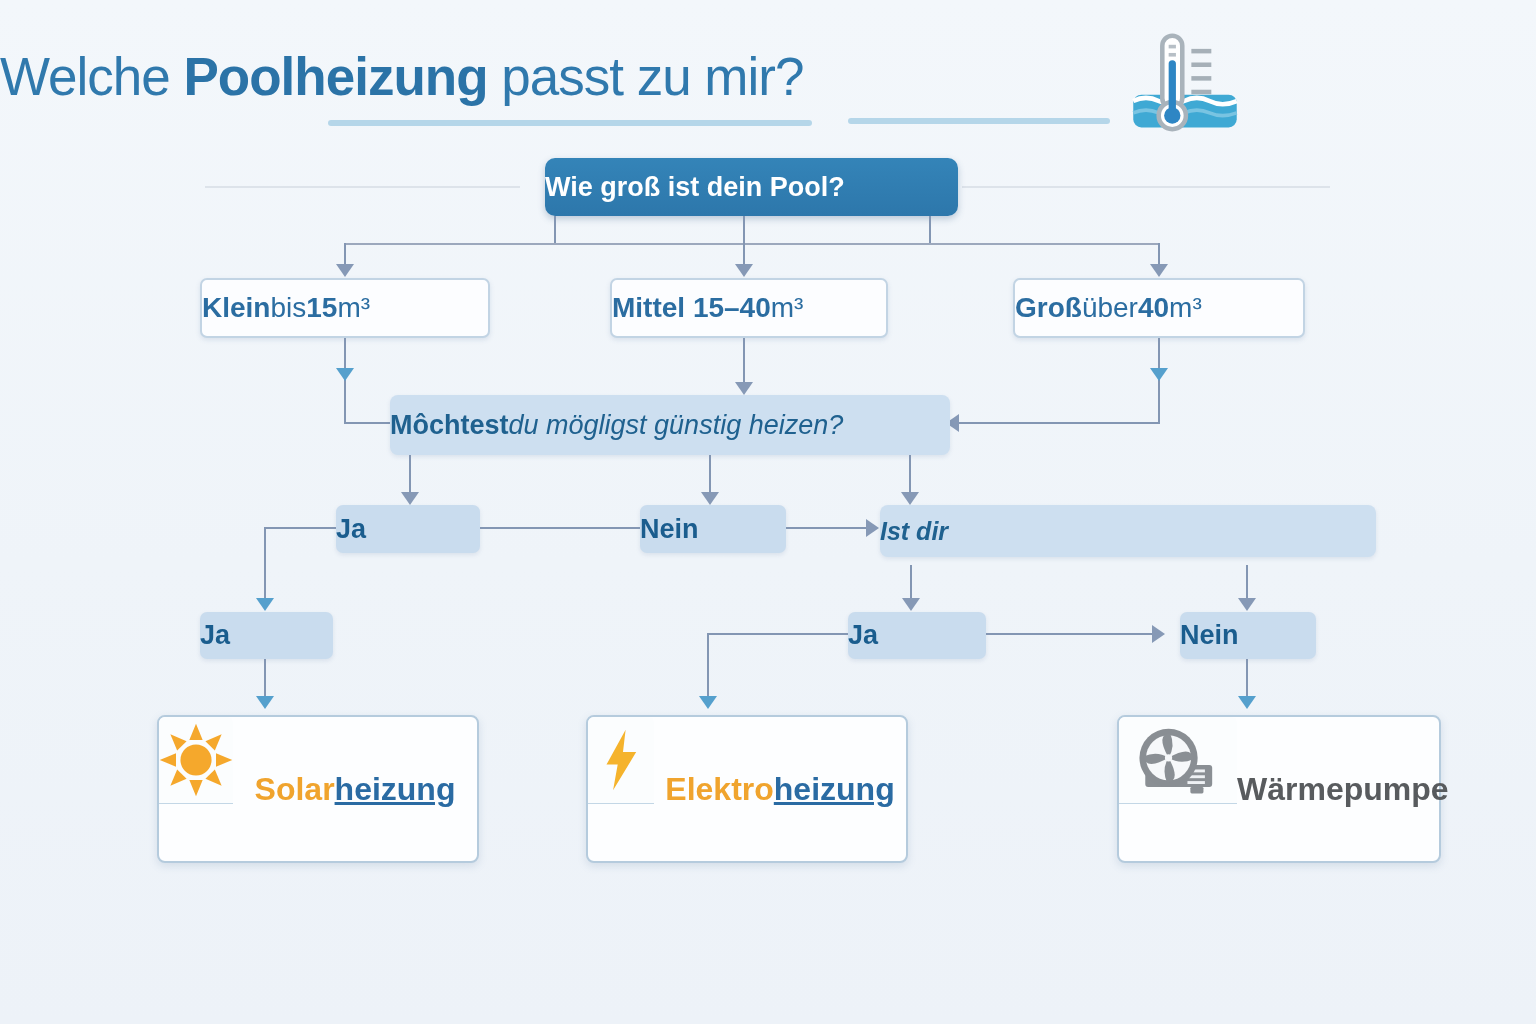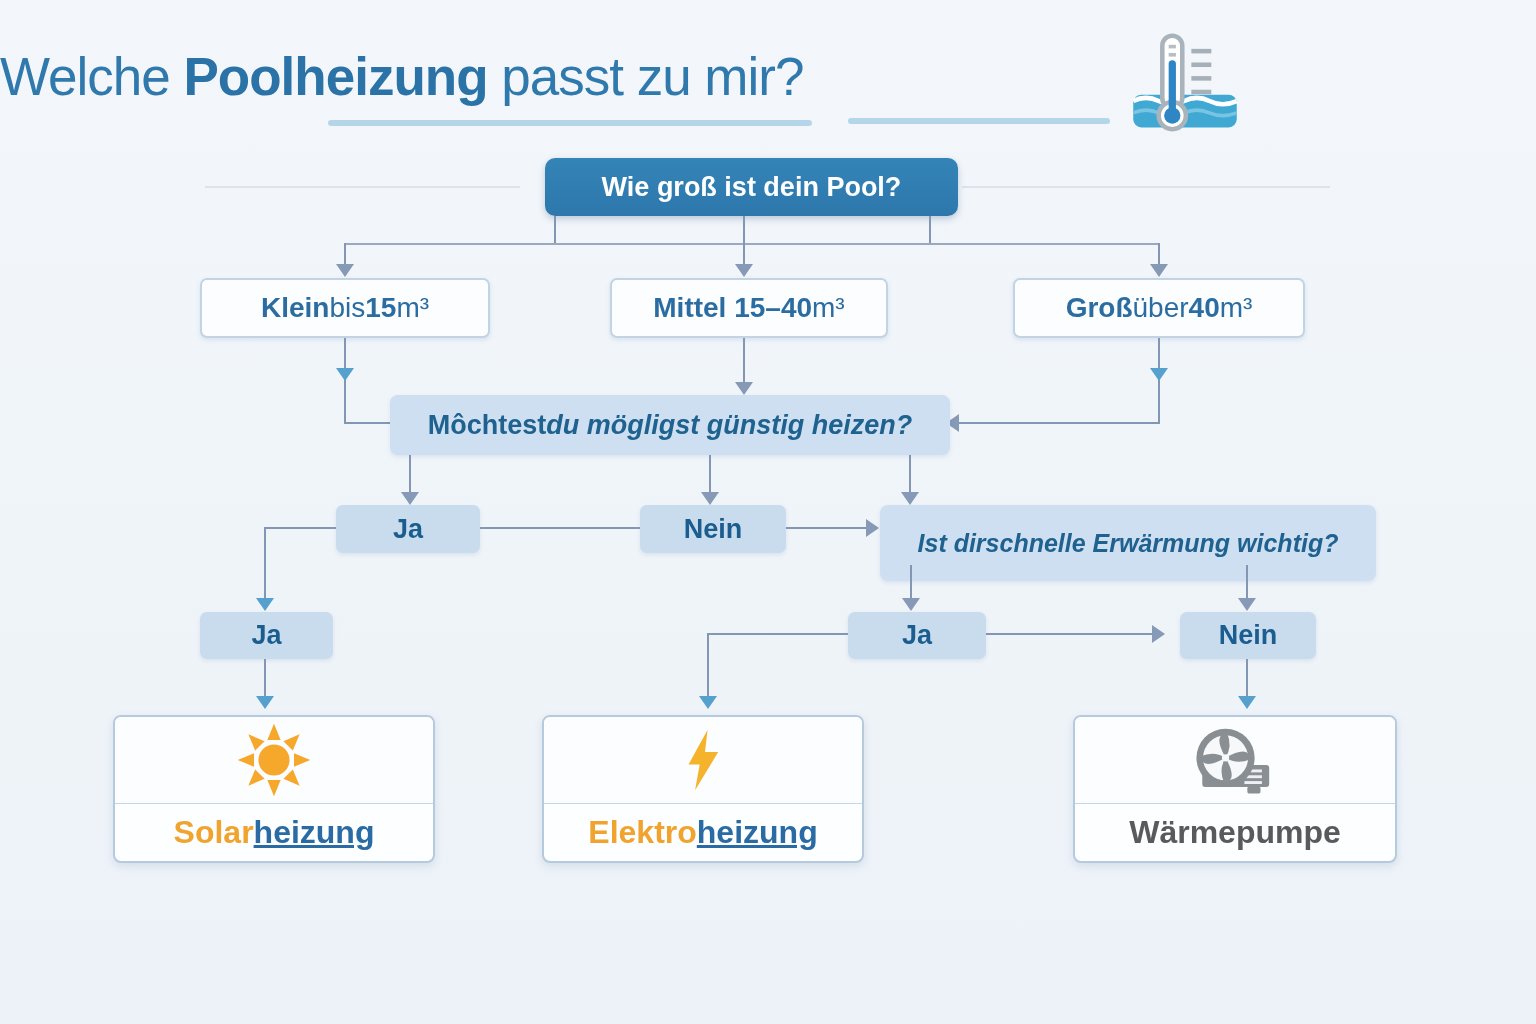--- a/index.html
+++ b/index.html
@@ -8,39 +8,39 @@
     font-family:"Liberation Sans","DejaVu Sans",sans-serif;}
 
   
   .title{position:absolute;top:46px;left:0;width:1452px;text-align:left;color:#3079ad;
     font-size:53px;letter-spacing:-1px;white-space:nowrap;}
   .title .hl{font-weight:bold;color:#2b73a7;}
   .underline{position:absolute;height:6px;border-radius:3px;background:#b5d6e9;}
   .faintline{position:absolute;height:2px;background:#dde3ea;}
 
   
-  .box{position:absolute;display:flex;align-items:center;justify-content:center;
+  .box{position:absolute;display:flex;align-items:center;
     border-radius:7px;box-sizing:border-box;white-space:nowrap;}
   .rootbox{background:linear-gradient(180deg,#3484b8,#2d77ab);color:#ffffff;
     font-weight:bold;font-size:27px;border-radius:10px;
     box-shadow:0 3px 7px rgba(60,95,135,.30);}
   .whitebox{background:#fcfdff;border:2px solid #c2d4e4;color:#2b6da1;font-size:28px;
     box-shadow:0 2px 5px rgba(90,120,160,.16);}
   .whitebox .b{font-weight:bold;}
   .bluebox{background:#cddff0;color:#1f618f;font-size:27px;border-radius:8px;
     box-shadow:0 2px 4px rgba(90,120,160,.14);}
   .bluebox .b{font-weight:bold;}
-  .bluebox .it{font-style:italic;font-weight:bold;}
+  .bluebox .it{font-style:italic;}
   .answer{background:#c9dcee;color:#1a5d8e;font-weight:bold;font-size:27px;border-radius:7px;
     box-shadow:0 2px 4px rgba(90,120,160,.14);}
 
   
   .result{position:absolute;background:#fdfeff;border:2px solid #b5cbdd;border-radius:8px;
     box-sizing:border-box;box-shadow:0 3px 8px rgba(90,120,160,.18);
-    display:flex;flex-direction:column;}
+    display:flex;flex-direction:row;margin-left:44px;}
   .result .icon-area{height:86px;display:flex;align-items:center;justify-content:center;
     border-bottom:1px solid #c3d7e6;background:#fbfdfe;border-radius:6px 6px 0 0;}
   .result .label-area{flex:1;display:flex;align-items:center;justify-content:center;
     font-size:32px;font-weight:bold;white-space:nowrap;}
   .accent-orange{color:#f0a42e;}
   .label-blue{color:#2a6ba3;text-decoration:underline;}
   .label-gray{color:#585b5e;}
 
   
   .ln{position:absolute;display:block;background:#8396b3;}
@@ -139,23 +139,22 @@
   <div class="box answer" style="left:336px;top:505px;width:144px;height:48px;">
     <span>Ja</span>
   </div>
   <div class="box answer" style="left:640px;top:505px;width:146px;height:48px;">
     <span>Nein</span>
   </div>
   <i class="ln h" style="left:480px;top:527px;width:160px;"></i>
   <i class="ln h" style="left:786px;top:527px;width:80px;"></i>
   <i class="ah ah-r c-gray" style="left:866px;top:519px;"></i>
 
-  <div class="box bluebox" style="left:880px;top:505px;width:496px;height:76px;font-size:25px;">
+  <div class="box bluebox" style="left:880px;top:505px;width:496px;height:52px;font-size:25px;">
     <span class="b it">Ist dir</span>
-      <span class="it"> schnelle Erwärmung wichtig?</span>
   </div>
 
   <i class="ln h" style="left:264px;top:527px;width:72px;"></i>
   <i class="ln v" style="left:264px;top:527px;height:71px;"></i>
   <i class="ah ah-d c-blue" style="left:256px;top:598px;"></i>
 
   <i class="ln v" style="left:910px;top:565px;height:33px;"></i>
   <i class="ah ah-d c-gray" style="left:902px;top:598px;"></i>
   <i class="ln v" style="left:1246px;top:565px;height:33px;"></i>
   <i class="ah ah-d c-gray" style="left:1238px;top:598px;"></i>

